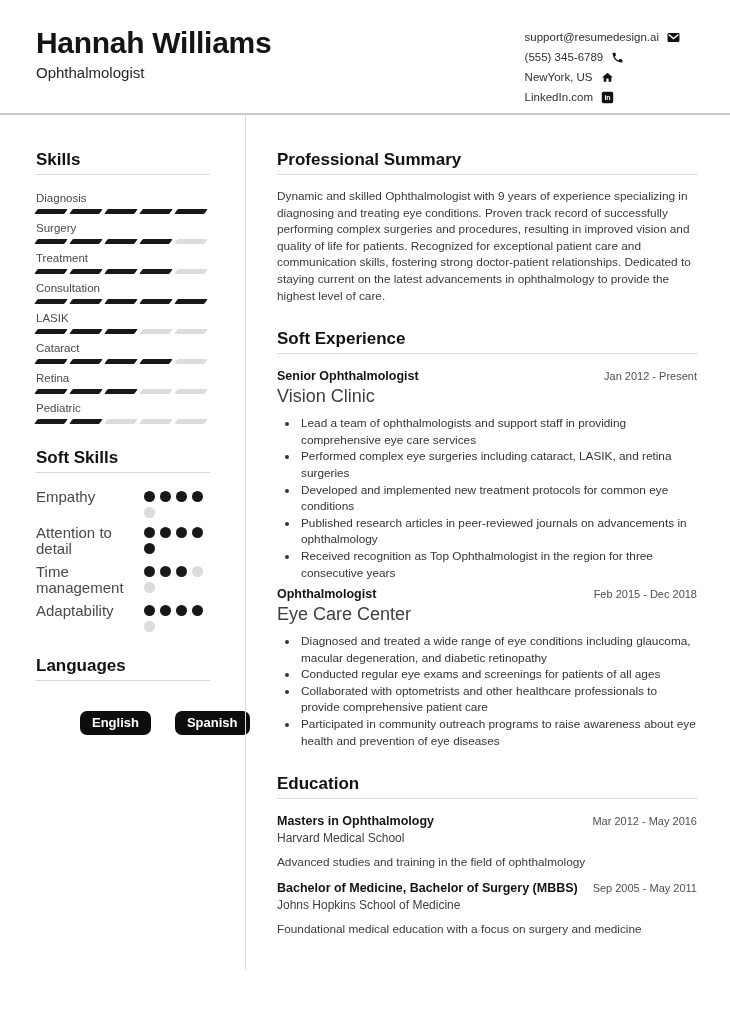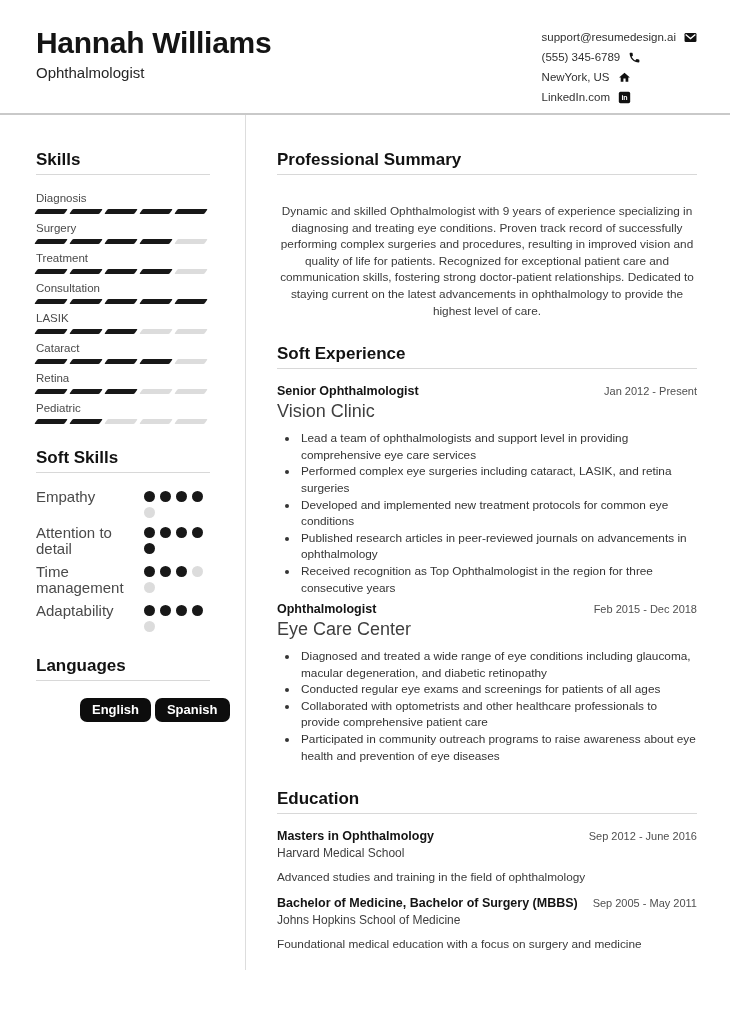--- a/index.html
+++ b/index.html
@@ -11,21 +11,21 @@
     --badge-bg:#0d0d0d;
     --badge-text:#ffffff;
   }
   *{box-sizing:border-box;margin:0;padding:0;}
   html,body{background:#ffffff;}
   body{font-family:"Liberation Sans","DejaVu Sans",sans-serif;color:var(--text-primary);}
   .page{width:730px;height:1024px;background:#fff;position:relative;overflow:hidden;}
 
   
   .header{display:flex;justify-content:space-between;align-items:flex-start;
-    padding:26px 33px 0 36px;height:115px;border-bottom:2px solid #c9c9c9;}
+    padding:26px 50px 0 36px;height:115px;border-bottom:2px solid #c9c9c9;}
   .name{font-size:30px;font-weight:700;color:#141414;letter-spacing:-0.3px;line-height:34px;}
   .job-title{font-size:15px;color:#262626;margin-top:4px;}
   .contact{display:flex;flex-direction:column;align-items:flex-start;margin-top:1px;}
   .contact-line{display:flex;align-items:center;font-size:11.5px;color:#303030;line-height:20px;}
   .contact-line .txt{text-align:right;}
   .cicon{width:13px;height:13px;margin-left:8px;flex:0 0 auto;display:block;}
 
   
   .body-row{display:flex;position:relative;}
   .v-divider{position:absolute;left:245px;top:0;width:1px;height:855px;background:#dddddd;}
@@ -49,26 +49,26 @@
   .soft-section{margin-top:24px;}
   .soft-skills-list{margin-top:16px;}
   .soft-row{display:flex;justify-content:space-between;margin-bottom:7px;}
   .soft-label{font-size:15px;color:var(--text-secondary);line-height:16px;width:100px;}
   .dots{width:66px;display:flex;flex-wrap:wrap;gap:5px;align-content:flex-start;padding-top:2px;}
   .dot{width:11px;height:11px;border-radius:50%;background:var(--bar-empty);}
   .dot.filled{background:var(--bar-filled);}
 
   
   .lang-section{margin-top:24px;}
-  .languages-list{margin-top:17px;display:flex;gap:4px;padding-left:44px;}
+  .languages-list{margin-top:30px;display:flex;gap:24px;padding-left:44px;}
   .lang-badge{background:var(--badge-bg);color:var(--badge-text);font-size:13px;font-weight:700;
     padding:5px 12px;border-radius:7px;line-height:14px;}
 
   
-  .summary-text{margin-top:28px;font-size:11.8px;line-height:16.6px;color:#3a3a3a;text-align:center;}
+  .summary-text{margin-top:13px;font-size:11.8px;line-height:16.6px;color:#3a3a3a;}
   .main-section{margin-bottom:25px;}
 
   .job{margin-top:15px;}
   .job-head{display:flex;justify-content:space-between;align-items:baseline;}
   .job-title-txt{font-size:12.5px;font-weight:700;color:#141414;}
   .job-dates{font-size:11px;color:#4f4f4f;white-space:nowrap;}
   .job-company{font-size:18px;color:#3f3f3f;margin-top:3px;}
   .job-bullets{margin:8px 0 6px 0;padding-left:22px;}
   .bullet{font-size:11.8px;line-height:16.6px;color:#343434;padding-left:2px;}
 
@@ -276,21 +276,21 @@
       <div class="main-section">
         <div class="sec-heading">Soft Experience</div>
 
         <div class="job">
           <div class="job-head">
             <span class="job-title-txt">Senior Ophthalmologist</span>
             <span class="job-dates">Jan 2012 - Present</span>
           </div>
           <div class="job-company">Vision Clinic</div>
           <ul class="job-bullets">
-              <li class="bullet">Lead a team of ophthalmologists and support level in providing comprehensive eye care services</li>
+              <li class="bullet">Lead a team of ophthalmologists and support staff in providing comprehensive eye care services</li>
               <li class="bullet">Performed complex eye surgeries including cataract, LASIK, and retina surgeries</li>
               <li class="bullet">Developed and implemented new treatment protocols for common eye conditions</li>
               <li class="bullet">Published research articles in peer-reviewed journals on advancements in ophthalmology</li>
               <li class="bullet">Received recognition as Top Ophthalmologist in the region for three consecutive years</li>
             </ul>
         </div>
 
         <div class="job" style="margin-top:4px;">
           <div class="job-head">
             <span class="job-title-txt">Ophthalmologist</span>
@@ -305,21 +305,21 @@
             </ul>
         </div>
       </div>
 
       <div class="main-section">
         <div class="sec-heading">Education</div>
 
         <div class="edu">
           <div class="edu-head">
             <span class="edu-degree">Masters in Ophthalmology</span>
-            <span class="edu-dates">Sep 2012 - June 2016</span>
+            <span class="edu-dates">Mar 2012 - May 2016</span>
           </div>
           <div class="edu-school">Harvard Medical School</div>
           <div class="edu-desc">Advanced studies and training in the field of ophthalmology</div>
         </div>
 
         <div class="edu" style="margin-top:11px;">
           <div class="edu-head">
             <span class="edu-degree">Bachelor of Medicine, Bachelor of Surgery (MBBS)</span>
             <span class="edu-dates">Sep 2005 - May 2011</span>
           </div>

